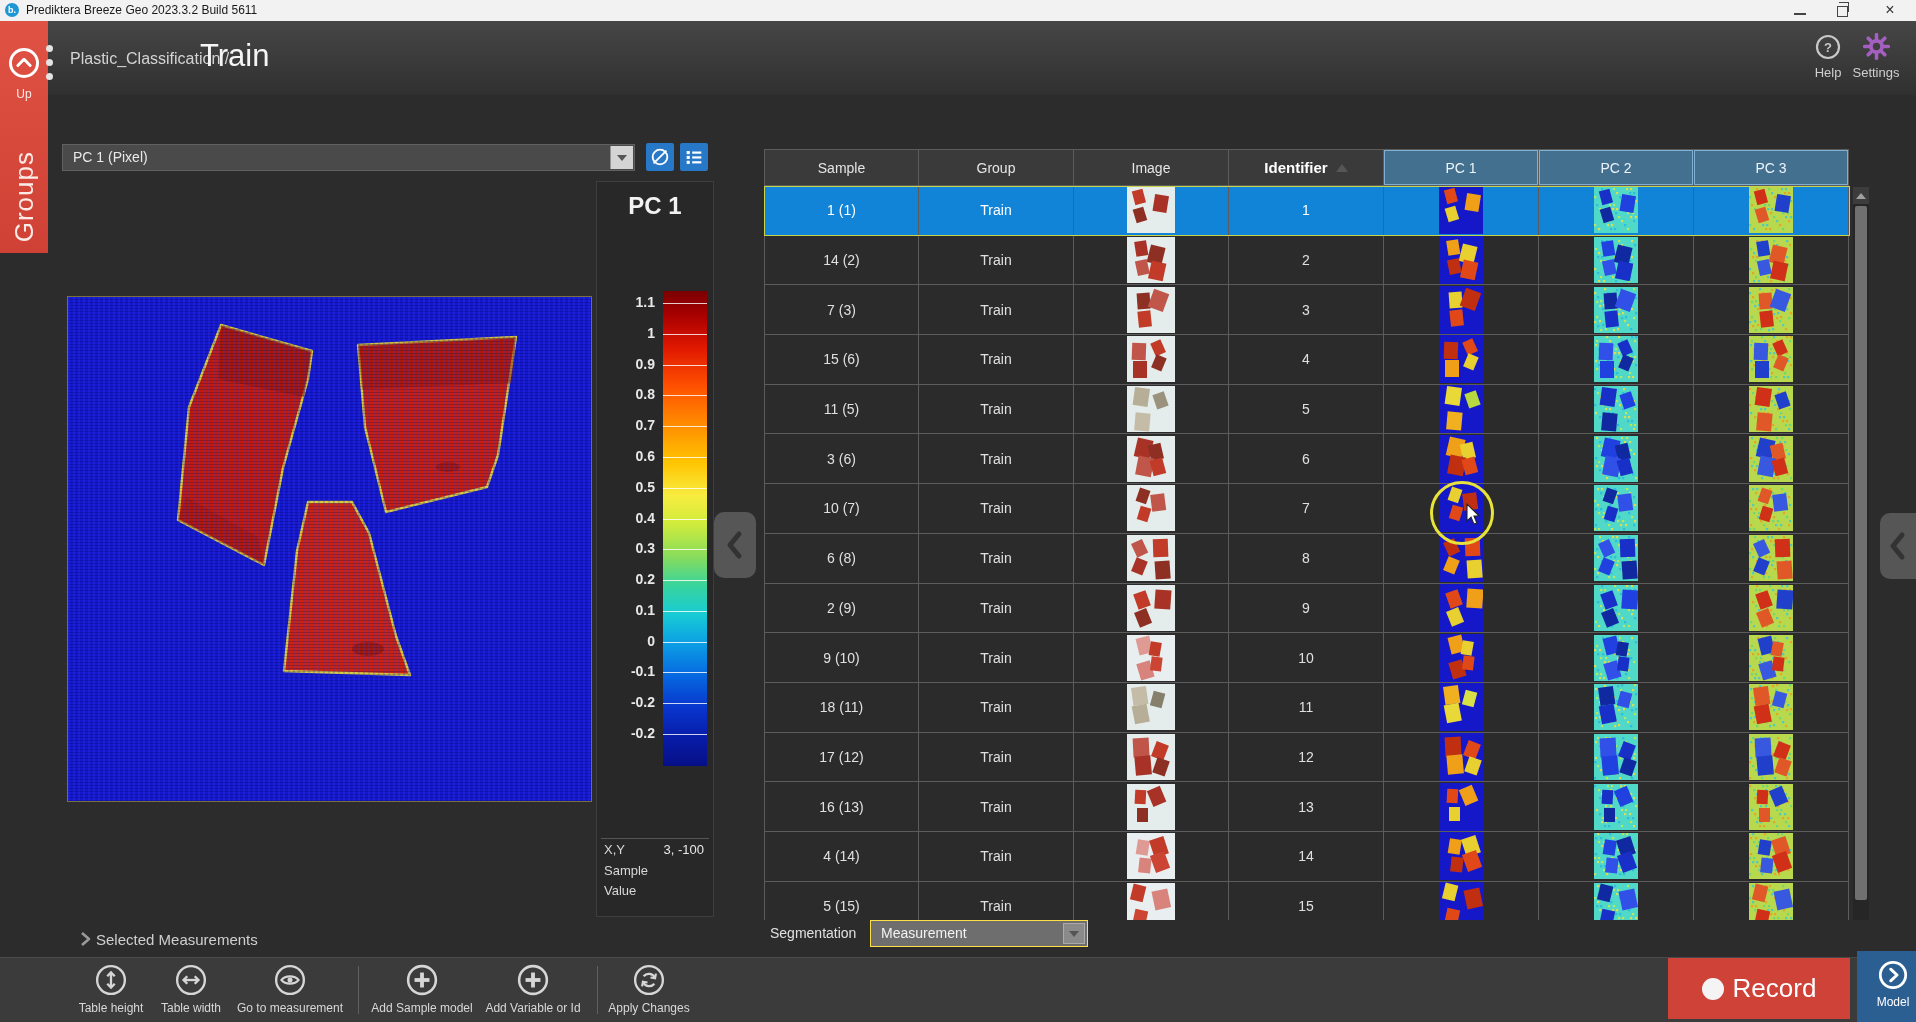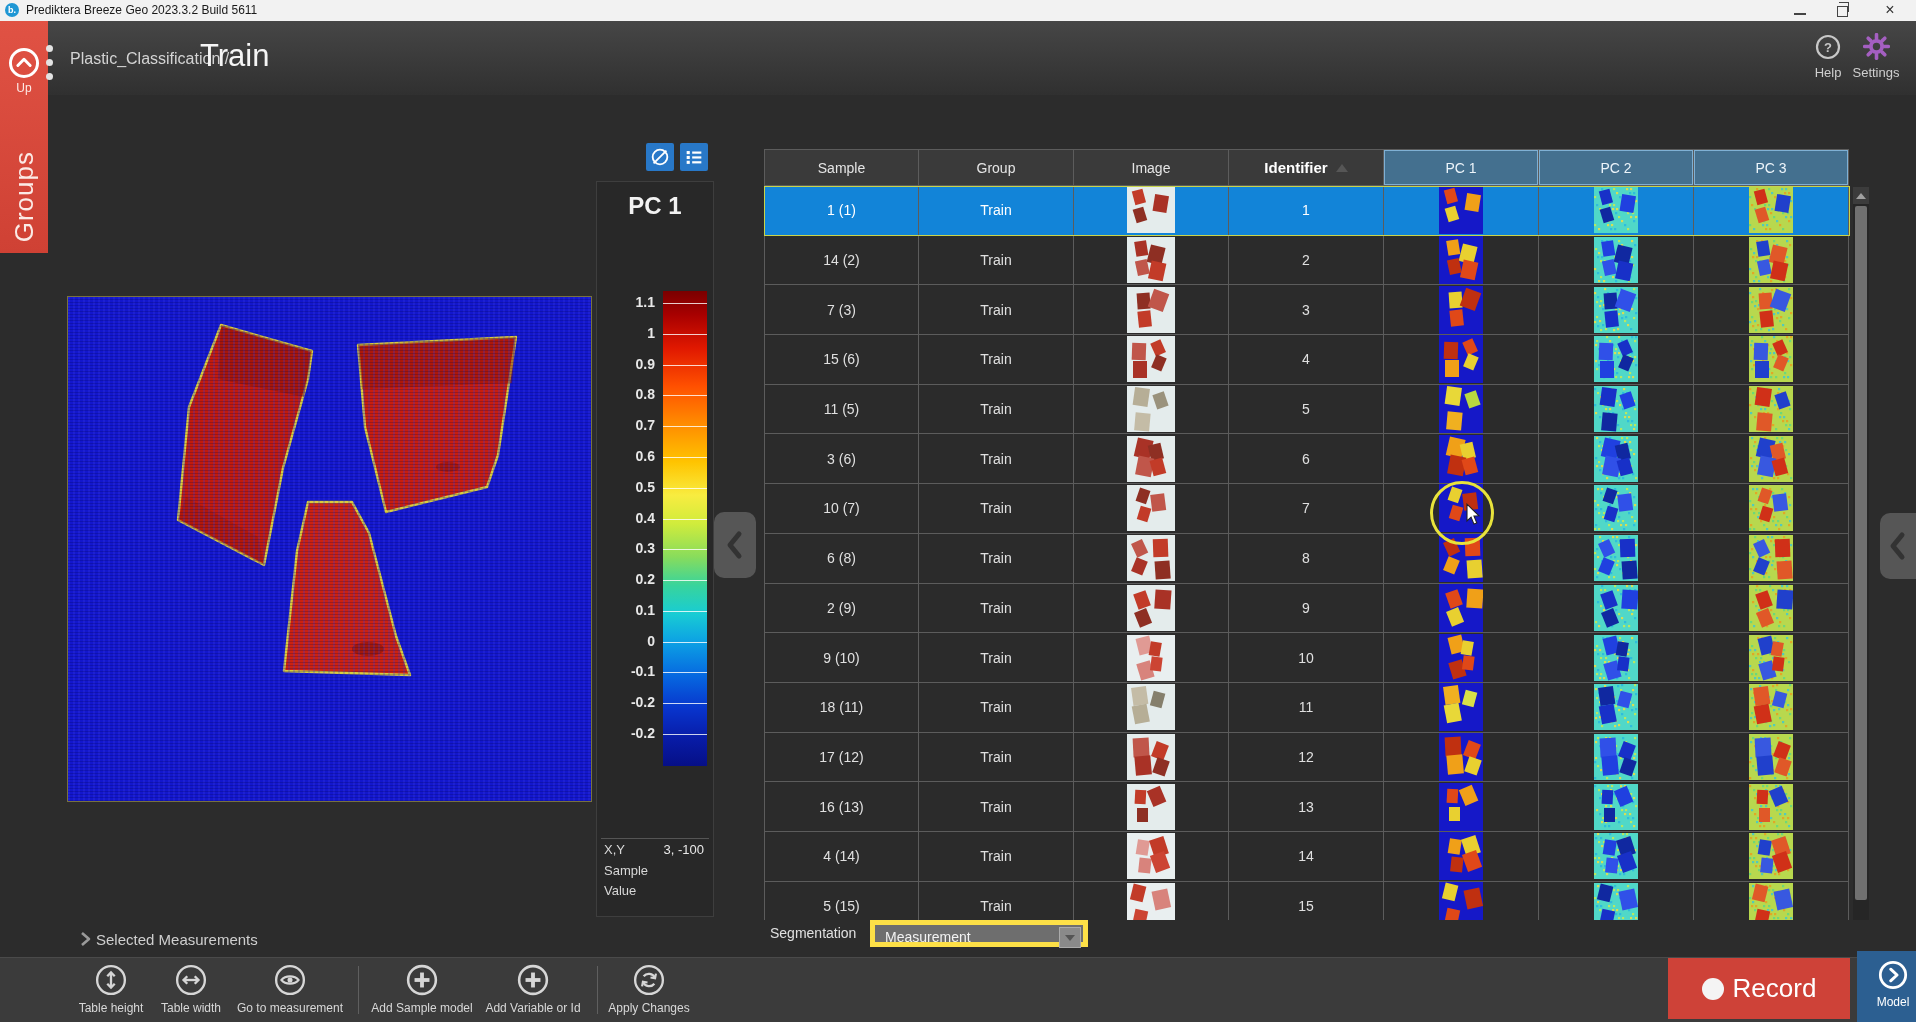--- a/index.html
+++ b/index.html
@@ -14,21 +14,21 @@
   .wc{top:0;width:34px;height:20px;text-align:center;color:#444;}
   .wc-min-bar{left:1794px;top:13px;width:12px;height:2px;background:#444;}
   .wc-restore{left:1837px;top:6px;width:9px;height:9px;border:1.5px solid #444;background:#f2f2f2;}
   .wc-restore:before{content:'';position:absolute;left:1px;top:-5px;width:9px;height:9px;
            border:1.5px solid #444;border-left:none;border-bottom:none;}
   .wc-close{left:1878px;top:0px;width:24px;height:20px;font-size:16px;line-height:20px;color:#333;}
   
   .redbar{left:0;top:21px;width:48px;height:232px;background:linear-gradient(180deg,#e05244,#cf4134);}
   .upbtn{left:4px;top:26px;width:40px;height:58px;text-align:center;cursor:pointer;}
   .upbtn svg{display:block;margin:0 auto;}
-  .uplabel{font-size:12px;color:#fde9e5;margin-top:2px;}
+  .uplabel{font-size:12px;color:#fde9e5;margin-top:8px;}
   .groupslabel{left:0px;top:108px;width:48px;height:136px;display:flex;align-items:center;justify-content:center;}
   .groupslabel span{writing-mode:vertical-rl;transform:rotate(180deg);font-size:26px;color:#fbeae6;letter-spacing:1px;}
   
   .header{left:48px;top:21px;width:1868px;height:74px;background:linear-gradient(180deg,#464646,#303030);}
   .dots{left:46px;top:38px;width:10px;}
   .dots i{display:block;width:7px;height:7px;border-radius:50%;background:#e3e3e3;margin:7px 0;}
   .breadcrumb{left:70px;top:50px;font-size:16px;color:#d4d4d4;white-space:nowrap;}
   .projtitle{left:200px;top:38px;font-size:31px;color:#f5f5f5;white-space:nowrap;}
   .helpbtn{left:1808px;top:34px;width:40px;text-align:center;cursor:pointer;}
   .setbtn{left:1850px;top:33px;width:52px;text-align:center;cursor:pointer;}
@@ -83,21 +83,21 @@
   .trow.sel .td{background:#1284d8;color:#fff;}
   .trow.sel{outline:1px solid #c8d44c;outline-offset:-1px;}
   
   .sb-arrowbox{left:1853px;top:187px;width:16px;height:17px;background:#3c3c3c;cursor:pointer;}
   .tri-u{position:absolute;left:50%;top:50%;margin:-3px 0 0 -5px;width:0;height:0;
          border-left:5px solid transparent;border-right:5px solid transparent;border-bottom:6px solid #a0a0a0;}
   .sb-track{left:1853px;top:204px;width:16px;height:716px;background:#262626;}
   .sb-thumb{left:1855px;top:206px;width:12px;height:694px;background:#707070;border-radius:2px;cursor:pointer;}
   
   .seglabel{left:770px;top:925px;font-size:14px;color:#e0e0e0;}
-  .segcombo{left:870px;top:920px;width:218px;height:27px;background:#6e6e6e;border:5px solid #fde047;box-sizing:border-box;cursor:pointer;}
+  .segcombo{left:870px;top:920px;width:218px;height:27px;background:#6e6e6e;border:1px solid #fde047;box-sizing:border-box;cursor:pointer;}
   .segcombo .txt{position:absolute;left:10px;line-height:25px;font-size:14px;color:#f2f2f2;}
   .segcombo .arrbox{position:absolute;right:2px;top:2px;width:22px;height:21px;background:#8a8a8a;border:1px solid #aaa;box-sizing:border-box;}
   
   .toolbar{left:0;top:957px;width:1916px;height:65px;background:#3b3b3b;border-top:1px solid #4a4a4a;}
   .tbtn{position:absolute;top:6px;width:130px;text-align:center;cursor:pointer;}
   .tbtn .ic{display:inline-block;}
   .tbtn .lb{font-size:12px;color:#d8d8d8;margin-top:1px;white-space:nowrap;}
   .tdiv{position:absolute;top:8px;width:1px;height:48px;background:#5f5f5f;}
   .recordbtn{left:1668px;top:958px;width:182px;height:61px;background:#ce4238;display:flex;align-items:center;justify-content:center;cursor:pointer;}
   .recdot{width:22px;height:22px;border-radius:50%;background:#f4f4f4;margin-right:9px;}
@@ -160,20 +160,26 @@
         <line x1="1.5" y1="12" x2="5" y2="12"></line>
           <line x1="4.6" y1="4.6" x2="7" y2="7"></line>
         <line x1="12" y1="1.5" x2="12" y2="5"></line>
           <line x1="19.4" y1="4.6" x2="17" y2="7"></line>
       </g>
     </svg>
     <div class="hslabel">Settings</div>
   </div>
 
 
+  <div class="abs combo">
+    <span class="txt">PC 1 (Pixel)</span>
+    <span class="arrbox">
+        <i class="tri-d"></i>
+      </span>
+  </div>
   <div class="abs bluebtn" style="left:646px;">
     <svg width="22" height="22" viewBox="0 0 24 24">
       <circle cx="12" cy="12" r="8" fill="none" stroke="#fff" stroke-width="2"></circle>
       <line x1="5" y1="19" x2="19" y2="5" stroke="#fff" stroke-width="2"></line>
     </svg>
   </div>
   <div class="abs bluebtn" style="left:680px;">
     <svg width="22" height="22" viewBox="0 0 24 24">
       <g fill="#fff">
           <rect x="4" y="5.5" width="3.4" height="3.4"></rect>

